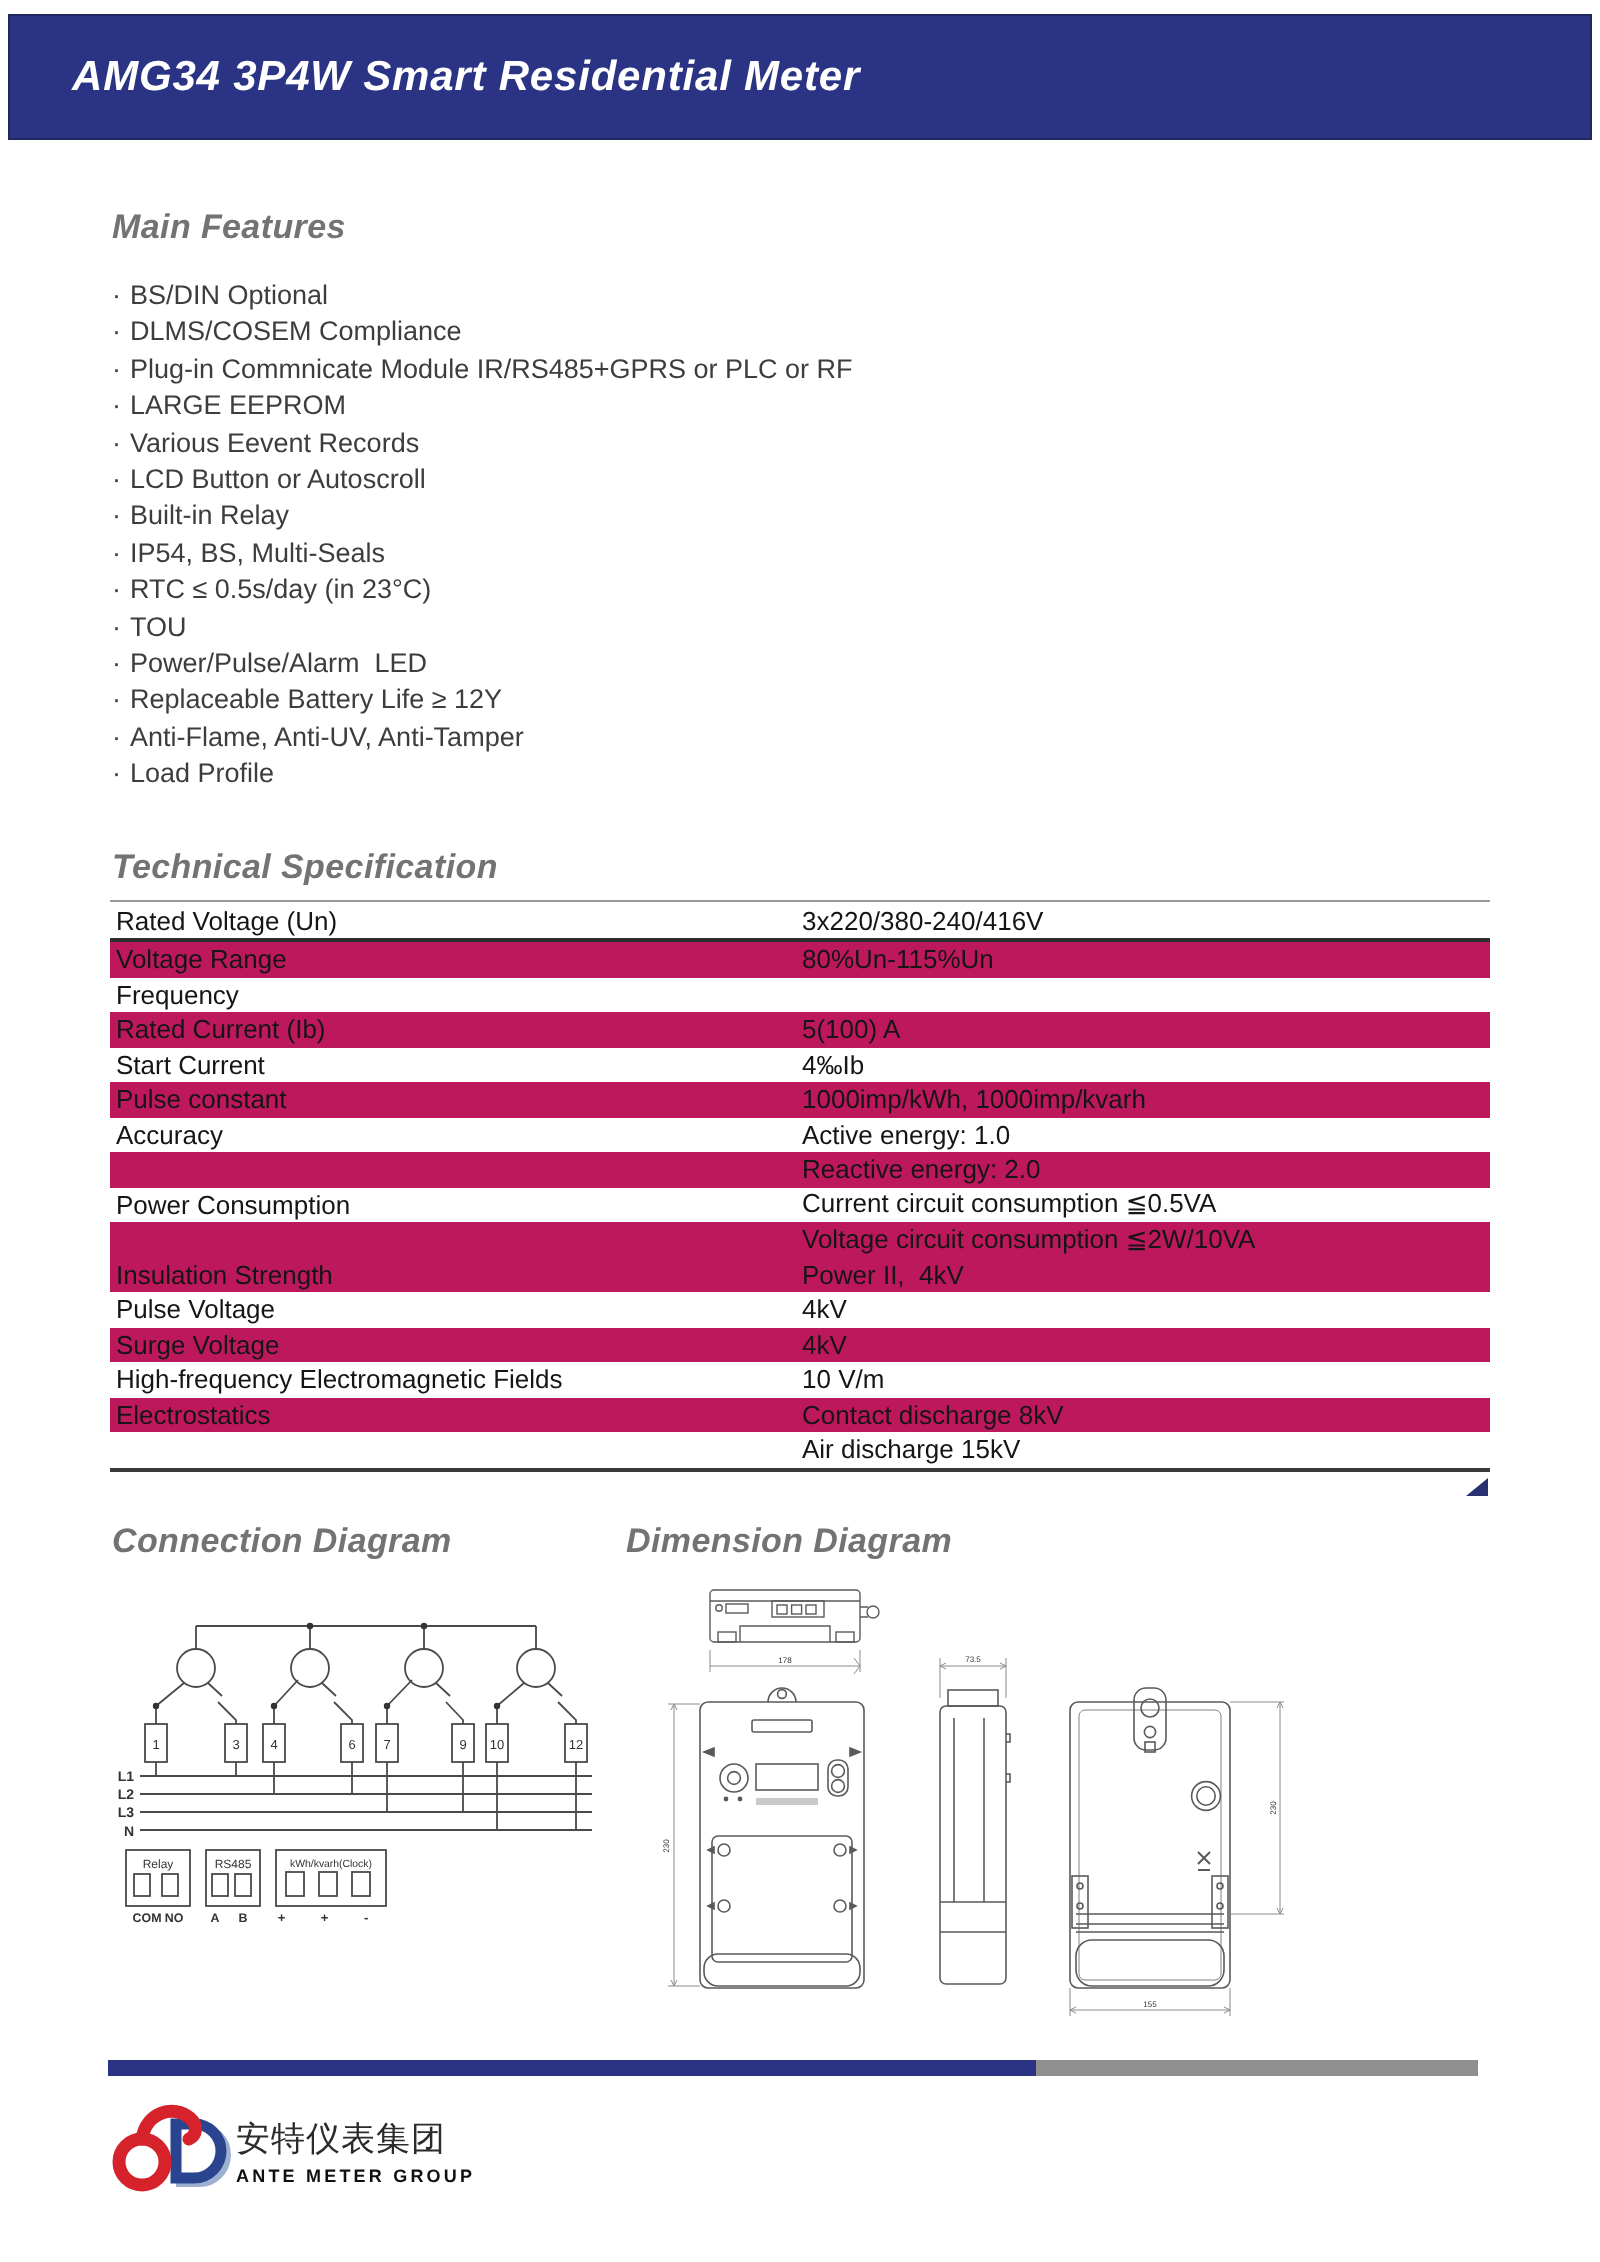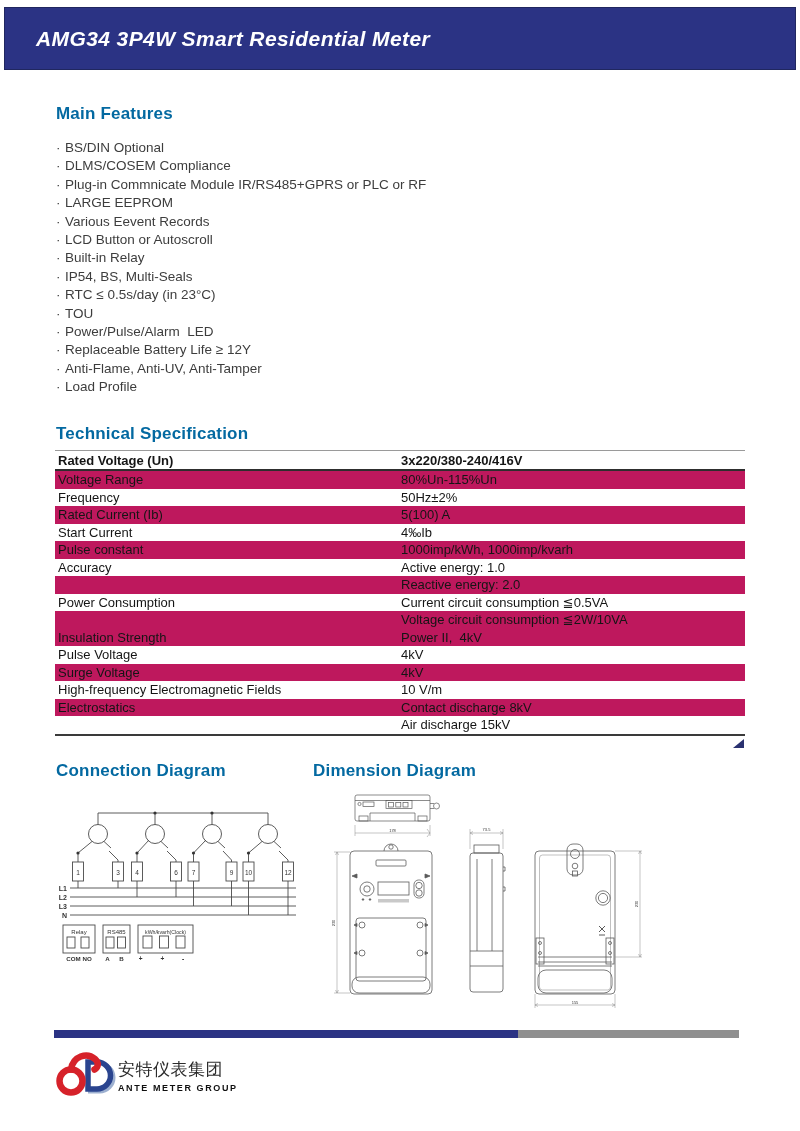--- a/index.html
+++ b/index.html
@@ -3,30 +3,30 @@
 <meta charset="utf-8">
 <style>
   html,body{margin:0;padding:0;background:#e8e8e8;}
   .page{position:relative;width:800px;height:1131px;background:#ffffff;overflow:hidden;
         font-family:"Liberation Sans","DejaVu Sans",sans-serif;color:#222;}
   
   .titlebar{position:absolute;left:4px;top:7px;width:790px;height:61px;background:#2b3384;
             border:1px solid #20275f;display:flex;align-items:center;}
   .titlebar .t{margin-left:31px;color:#fff;font-size:21px;font-weight:bold;font-style:italic;letter-spacing:.4px;}
   
-  .sec{position:absolute;color:#0369a1;font-size:17px;font-weight:bold;letter-spacing:.2px;}
+  .sec{position:absolute;color:#737373;font-size:17px;font-weight:bold;font-style:italic;letter-spacing:.2px;}
   
   .features{position:absolute;left:56px;top:139px;font-size:13.5px;color:#3d3d3d;}
   .feat{height:18.4px;line-height:18.4px;white-space:pre;display:flex;}
   .feat .dot{width:9px;}
   
   .spec-table{position:absolute;left:55px;top:450px;width:690px;font-size:13px;color:#151515;
               border-bottom:2px solid #3a3a3a;}
   .srow{display:flex;height:17.5px;align-items:center;}
-  .srow.head{height:18px;font-weight:bold;border-top:1px solid #9a9a9a;border-bottom:2px solid #2e2e2e;}
+  .srow.head{height:18px;font-weight:normal;border-top:1px solid #9a9a9a;border-bottom:2px solid #2e2e2e;}
   .srow.shaded{background:#be185d;}
   .c1{width:343px;padding-left:3px;white-space:pre;overflow:hidden;}
   .c2{flex:1;white-space:pre;overflow:hidden;}
   .tbl-mark{position:absolute;left:733px;top:739px;width:0;height:0;
             border-left:11px solid transparent;border-bottom:9px solid #2a3170;}
   
   svg text{font-family:"Liberation Sans","DejaVu Sans",sans-serif;fill:#333;}
   .conn-svg{position:absolute;left:40px;top:785px;}
   .dim-svg{position:absolute;left:330px;top:783px;}
   
@@ -85,21 +85,20 @@
     </div>
     <div>
 
         <div class="srow shaded">
           <div class="c1">Voltage Range</div>
           <div class="c2">80%Un-115%Un</div>
         </div>
 
         <div class="srow">
           <div class="c1">Frequency</div>
-          <div class="c2">50Hz±2%</div>
         </div>
 
         <div class="srow shaded">
           <div class="c1">Rated Current (Ib)</div>
           <div class="c2">5(100) A</div>
         </div>
 
         <div class="srow">
           <div class="c1">Start Current</div>
           <div class="c2">4‰Ib</div>

